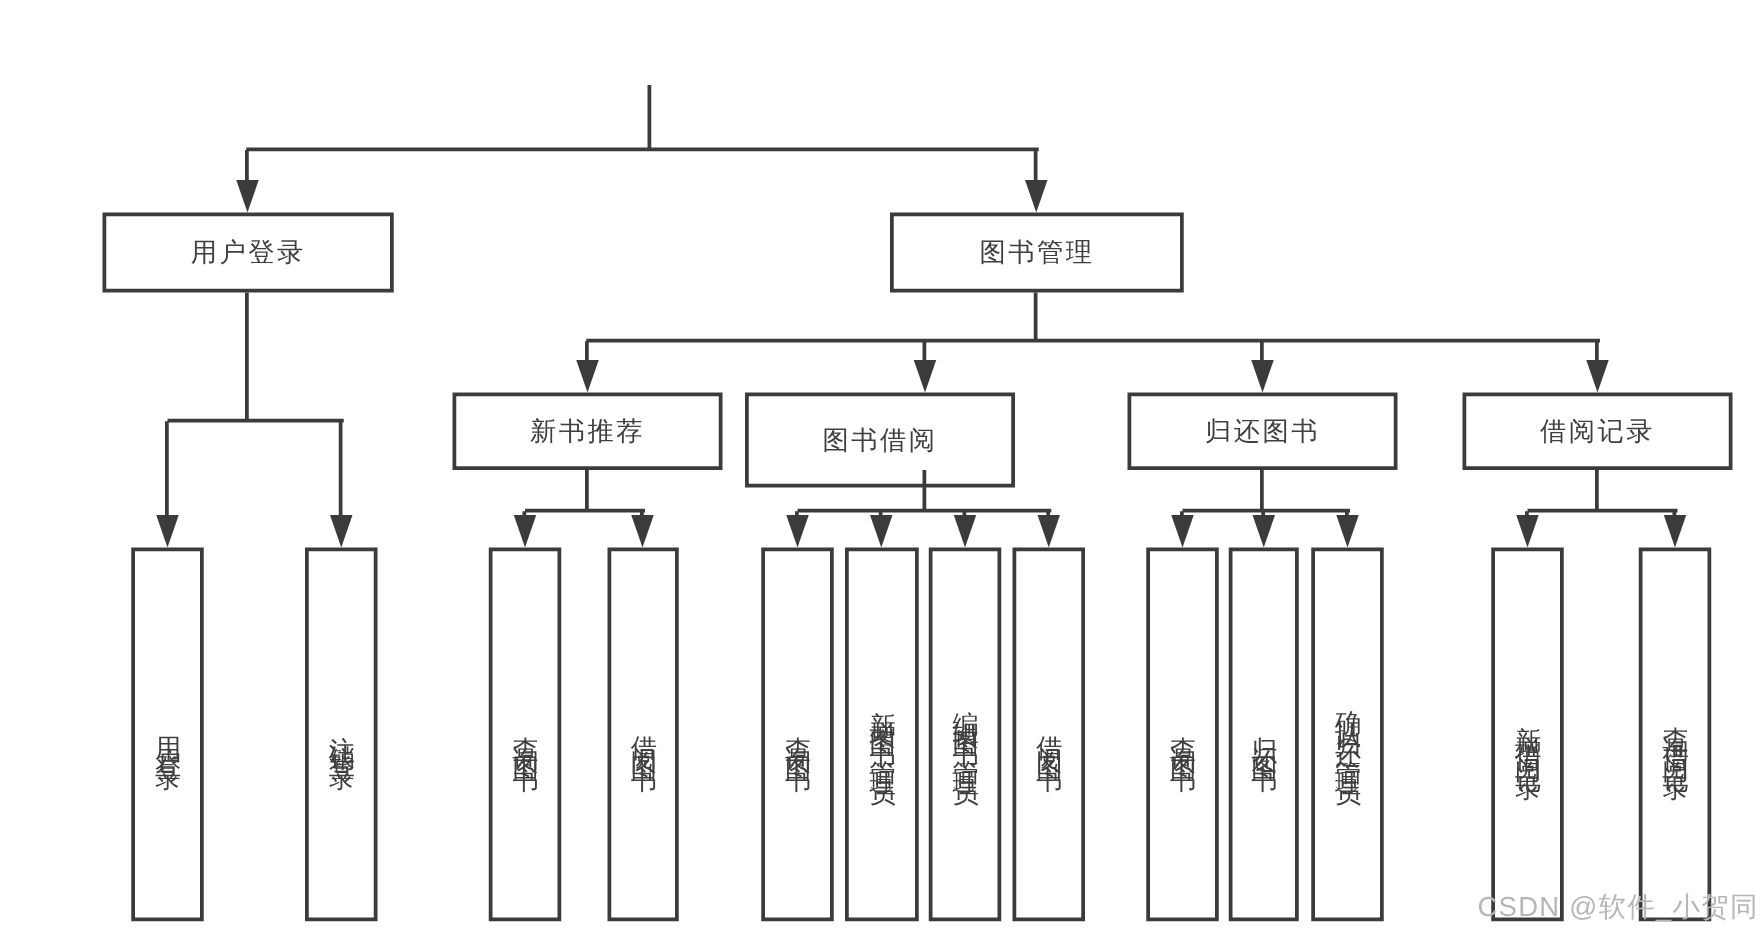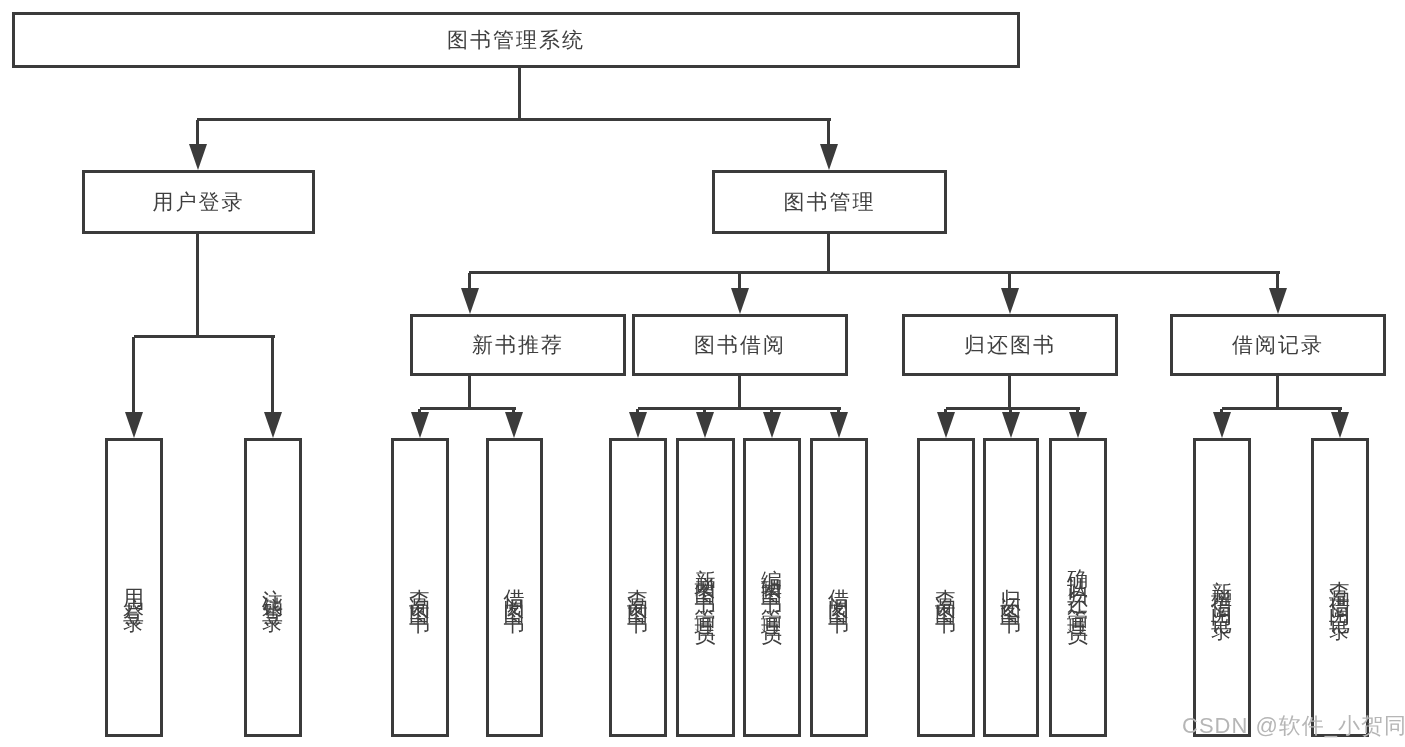--- a/index.html
+++ b/index.html
@@ -37,23 +37,20 @@
   .watermark{
     position:absolute;left:1182px;top:711px;font-size:22px;
     color:var(--wm);letter-spacing:1px;z-index:5;white-space:nowrap;
   }
 </style>
 </head>
 <body>
 
 <div id="canvas">
 
-  <div class="box" style="left:12px;top:12px;width:1008px;height:56px;">
-    <span>图书管理系统</span>
-  </div>
 
   <div class="vline" style="left:518px;top:68px;height:52px;"></div>
   <div class="hline" style="left:197px;top:118px;width:634px;"></div>
   <div class="vline" style="left:196px;top:120px;height:26px;"></div>
   <div class="arrow" style="left:189px;top:144px;"></div>
   <div class="vline" style="left:827px;top:120px;height:26px;"></div>
   <div class="arrow" style="left:820px;top:144px;"></div>
 
   <div class="box" style="left:82px;top:170px;width:233px;height:64px;">
     <span>用户登录</span>
@@ -66,24 +63,24 @@
   <div class="hline" style="left:469px;top:271px;width:811px;"></div>
   <div class="vline" style="left:468px;top:273px;height:18px;"></div>
   <div class="arrow" style="left:461px;top:288px;"></div>
   <div class="vline" style="left:738px;top:273px;height:18px;"></div>
   <div class="arrow" style="left:731px;top:288px;"></div>
   <div class="vline" style="left:1008px;top:273px;height:18px;"></div>
   <div class="arrow" style="left:1001px;top:288px;"></div>
   <div class="vline" style="left:1276px;top:273px;height:18px;"></div>
   <div class="arrow" style="left:1269px;top:288px;"></div>
 
-  <div class="box" style="left:362px;top:314px;width:216px;height:62px;margin-left:48px;">
+  <div class="box" style="left:362px;top:314px;width:216px;height:62px;">
     <span>新书推荐</span>
   </div>
-  <div class="box" style="left:632px;top:314px;width:216px;height:62px;">
+  <div class="box" style="left:596px;top:314px;width:216px;height:76px;">
     <span>图书借阅</span>
   </div>
   <div class="box" style="left:902px;top:314px;width:216px;height:62px;">
     <span>归还图书</span>
   </div>
   <div class="box" style="left:1170px;top:314px;width:216px;height:62px;">
     <span>借阅记录</span>
   </div>
 
   <div class="vline" style="left:196px;top:234px;height:103px;"></div>

